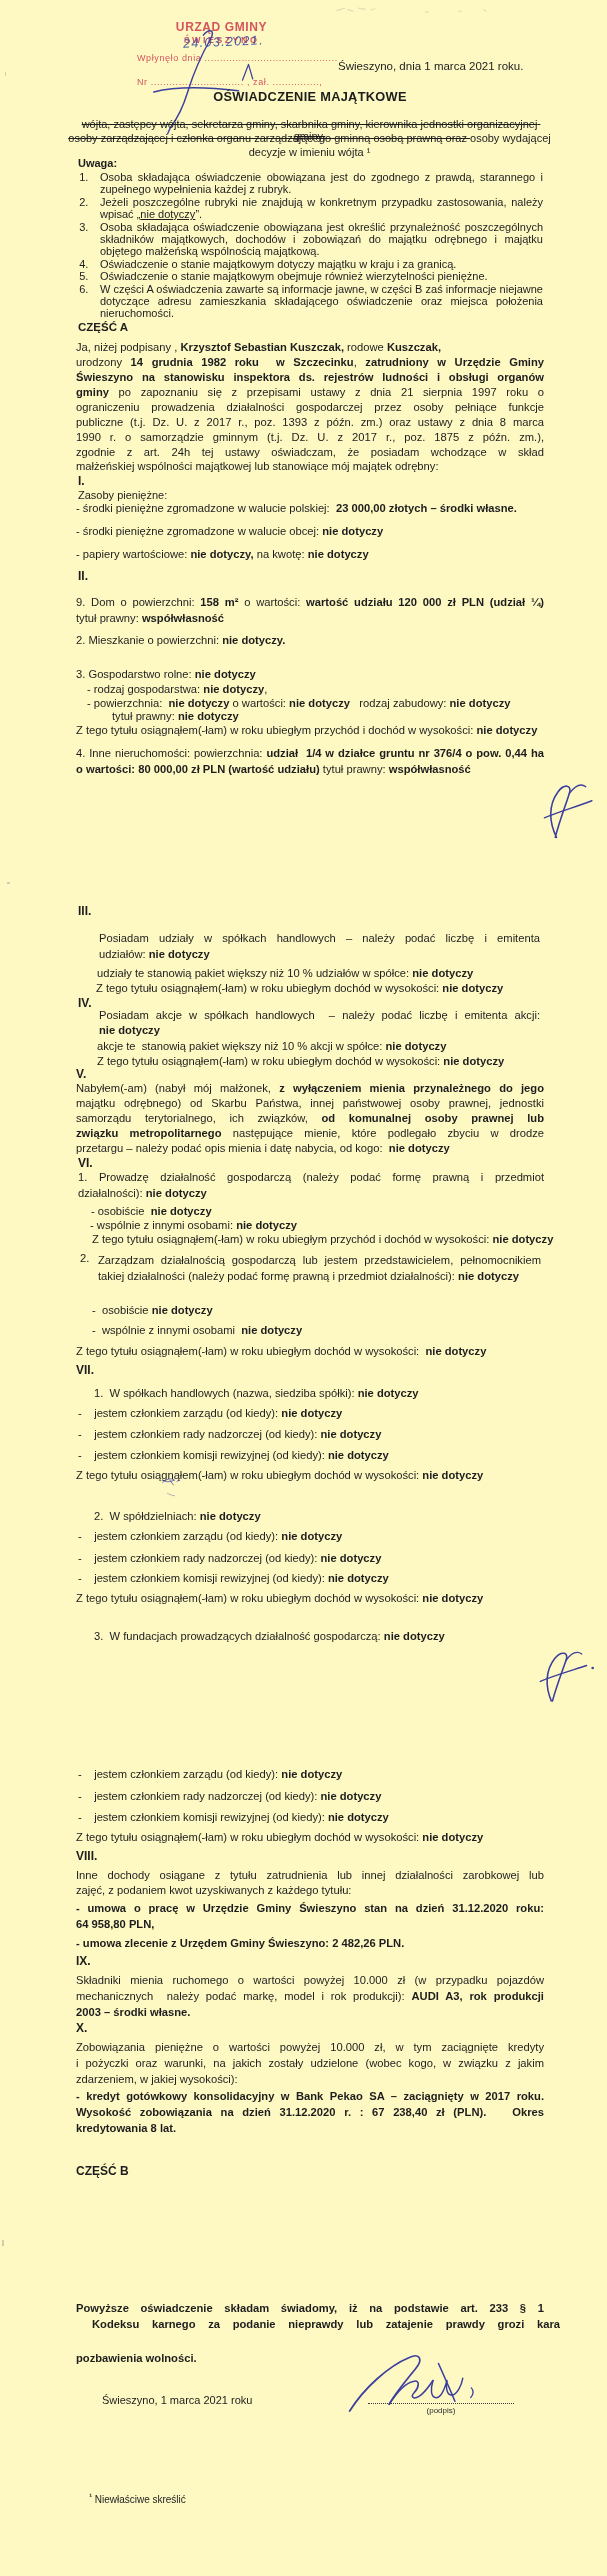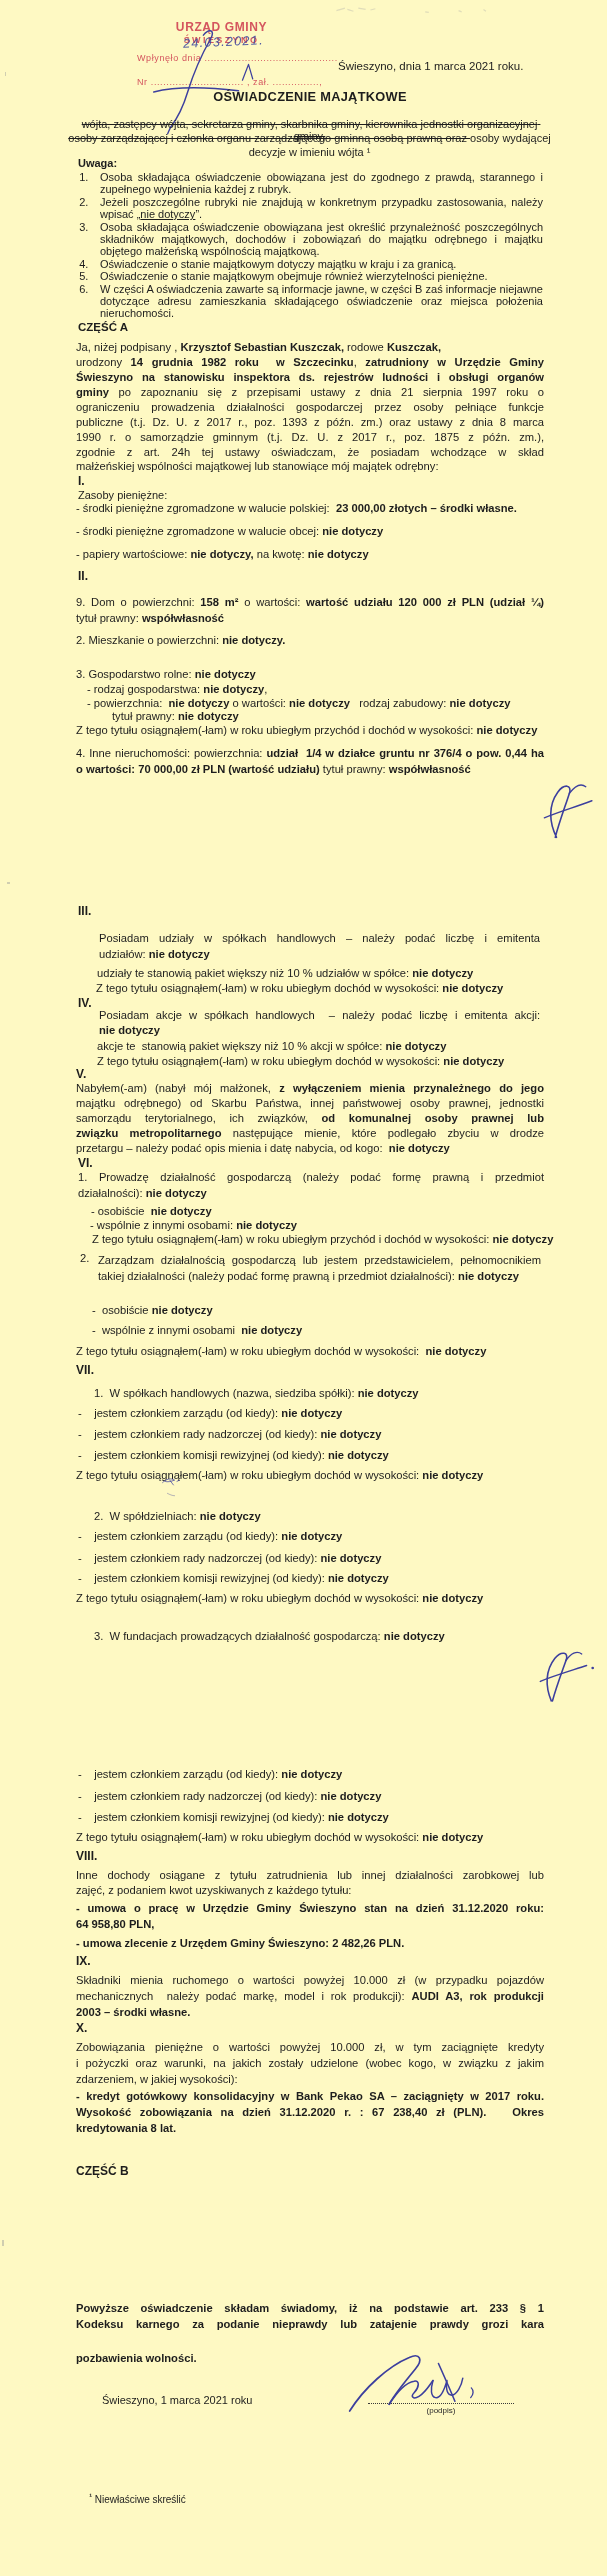--- a/index.html
+++ b/index.html
@@ -115,21 +115,21 @@
   <div class="ln sec" style="left:78px;top:570px;">II.</div>
   <div class="ln just" style="left:76px;top:596px;width:468px;"><span>9. Dom o powierzchni: </span><span class="b">158 m²</span><span> o wartości: </span><span class="b">wartość udziału 120 000 zł PLN (udział ¼)</span></div>
   <div class="ln" style="left:76px;top:612px;"><span>tytuł prawny: </span><span class="b">współwłasność</span></div>
   <div class="ln" style="left:76px;top:634px;"><span>2. Mieszkanie o powierzchni: </span><span class="b">nie dotyczy.</span></div>
   <div class="ln" style="left:76px;top:668px;"><span>3. Gospodarstwo rolne: </span><span class="b">nie dotyczy</span></div>
   <div class="ln" style="left:87px;top:683px;"><span>- rodzaj gospodarstwa: </span><span class="b">nie dotyczy</span><span>,</span></div>
   <div class="ln" style="left:87px;top:697px;"><span>- powierzchnia:  </span><span class="b">nie dotyczy</span><span> o wartości: </span><span class="b">nie dotyczy</span><span>   rodzaj zabudowy: </span><span class="b">nie dotyczy</span></div>
   <div class="ln" style="left:92px;top:710px;padding-left:20px;"><span>tytuł prawny: </span><span class="b">nie dotyczy</span></div>
   <div class="ln" style="left:76px;top:724px;"><span>Z tego tytułu osiągnąłem(-łam) w roku ubiegłym przychód i dochód w wysokości: </span><span class="b">nie dotyczy</span></div>
   <div class="ln just" style="left:76px;top:747px;width:468px;"><span>4. Inne nieruchomości: powierzchnia: </span><span class="b">udział  1/4 w działce gruntu nr 376/4 o pow. 0,44 ha</span></div>
-  <div class="ln" style="left:76px;top:763px;"><span class="b">o wartości: 70 000,00 zł PLN (wartość udziału)</span><span> tytuł prawny: </span><span class="b">współwłasność</span></div>
+  <div class="ln" style="left:76px;top:763px;"><span class="b">o wartości: 80 000,00 zł PLN (wartość udziału)</span><span> tytuł prawny: </span><span class="b">współwłasność</span></div>
 
   <svg style="position:absolute;left:537px;top:780px;" width="61" height="61" viewBox="0 0 100 100">
     <path class="ink" stroke-width="2.6" d="M32,94 C20,70 18,42 34,20 C44,6 58,7 53,22 C46,44 36,70 30,94"></path>
     <path class="ink" stroke-width="2.4" d="M12,62 C36,52 64,44 90,34"></path>
     <path class="ink" stroke-width="2.2" d="M53,22 C62,10 72,5 80,11"></path>
   </svg>
 
   <div class="ln sec" style="left:78px;top:905px;">III.</div>
   <div class="ln just" style="left:99px;top:932px;width:441px;"><span>Posiadam udziały w spółkach handlowych – należy podać liczbę i emitenta</span></div>
   <div class="ln" style="left:99px;top:948px;"><span>udziałów: </span><span class="b">nie dotyczy</span></div>
@@ -210,21 +210,21 @@
   <div class="ln just" style="left:76px;top:2041px;width:468px;"><span>Zobowiązania pieniężne o wartości powyżej 10.000 zł, w tym zaciągnięte kredyty</span></div>
   <div class="ln just" style="left:76px;top:2057px;width:468px;"><span>i pożyczki oraz warunki, na jakich zostały udzielone (wobec kogo, w związku z jakim</span></div>
   <div class="ln" style="left:76px;top:2073px;"><span>zdarzeniem, w jakiej wysokości):</span></div>
   <div class="ln just" style="left:76px;top:2090px;width:468px;"><span class="b">- kredyt gotówkowy konsolidacyjny w Bank Pekao SA – zaciągnięty w 2017 roku.</span></div>
   <div class="ln just" style="left:76px;top:2106px;width:468px;"><span class="b">Wysokość zobowiązania na dzień 31.12.2020 r. : 67 238,40 zł (PLN).   Okres</span></div>
   <div class="ln" style="left:76px;top:2122px;"><span class="b">kredytowania 8 lat.</span></div>
 
   <div class="ln" style="left:76px;top:2165px;font-weight:bold;font-size:12px;">CZĘŚĆ B</div>
 
   <div class="ln just" style="left:76px;top:2302px;width:468px;"><span class="b">Powyższe oświadczenie składam świadomy, iż na podstawie art. 233 § 1</span></div>
-  <div class="ln just" style="left:76px;top:2318px;width:468px;"><span class="b">Kodeksu karnego za podanie nieprawdy lub zatajenie prawdy grozi kara</span></div>
+  <div class="ln just" style="left:92px;top:2318px;width:468px;"><span class="b">Kodeksu karnego za podanie nieprawdy lub zatajenie prawdy grozi kara</span></div>
   <div class="ln" style="left:76px;top:2334px;margin-top:18px;"><span class="b">pozbawienia wolności.</span></div>
 
   <div class="ln" style="left:102px;top:2394px;font-size:11px;">Świeszyno, 1 marca 2021 roku</div>
 
   <svg style="position:absolute;left:346px;top:2350px;" width="146" height="66" viewBox="0 0 240 108">
     <path class="ink" stroke-width="2.8" d="M6,100 C30,62 70,26 104,12 C122,4 127,16 114,31 C98,51 80,72 71,89"></path>
     <path class="ink" stroke-width="2.6" d="M71,89 C85,67 100,53 112,51 C122,49 120,62 112,70 C106,76 110,82 120,76 C130,70 137,58 143,50"></path>
     <path class="ink" stroke-width="2.4" d="M143,50 C139,64 139,76 147,78 C155,80 162,64 166,50 C164,64 166,74 174,74 C182,74 190,58 192,46"></path>
     <path class="ink" stroke-width="2.6" d="M152,22 C160,40 170,62 179,84"></path>
     <path class="ink" stroke-width="2.2" d="M206,62 C210,66 210,73 205,78"></path>

